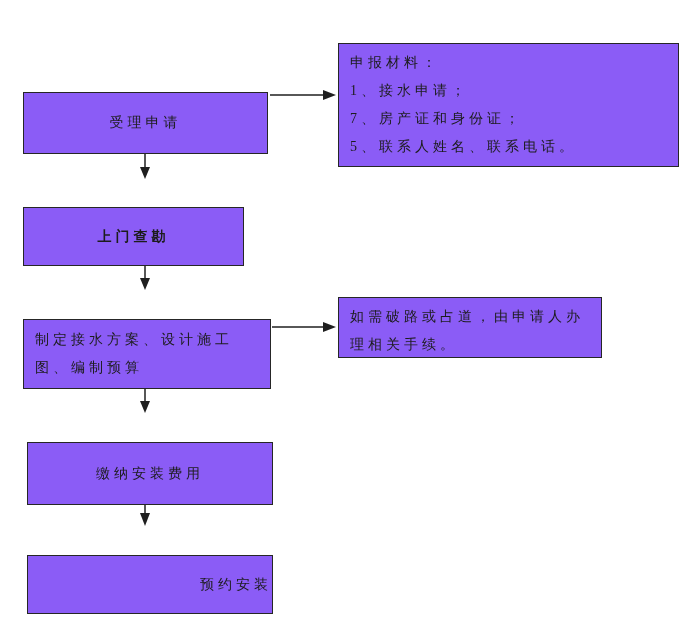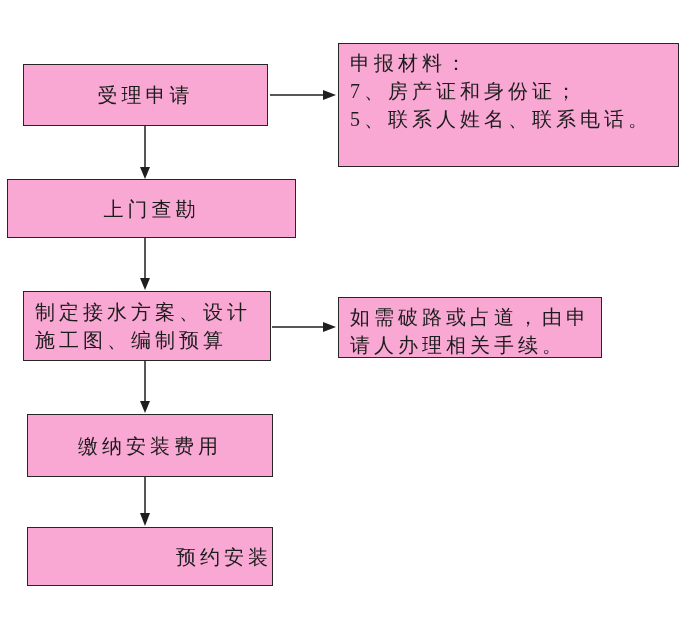--- a/index.html
+++ b/index.html
@@ -20,45 +20,46 @@
     position: absolute;
     left: 0;
     top: 0;
     width: 697px;
     height: 630px;
   }
   .box {
     position: absolute;
     box-sizing: border-box;
     border: 1px solid #262626;
-    background: #f9a8d4;
-    font-size: 20px;
+    background: #8b5cf6;
+    font-size: 14px;
     letter-spacing: 4px;
     line-height: 28px;
   }
   .step {
     display: flex;
     align-items: center;
     justify-content: center;
     text-align: center;
+    margin-top: 28px;
   }
   .step-multiline {
     justify-content: center;
     text-align: left;
     padding: 4px 8px 4px 11px;
   }
   .note {
     padding: 5px 8px 5px 11px;
   }
   .note-line {
     white-space: nowrap;
   }
   
   #step-1 { left: 23px;  top: 64px;  width: 245px; height: 62px; }
-  #step-2 { left: 7px;  top: 179px; width: 289px; height: 59px; }
+  #step-2 { left: 23px;  top: 179px; width: 221px; height: 59px; font-weight: bold; }
   #step-3 { left: 23px;  top: 291px; width: 248px; height: 70px; }
   #step-4 { left: 27px;  top: 414px; width: 246px; height: 63px; }
   #step-5 { left: 27px;  top: 527px; width: 246px; height: 59px; justify-content: flex-end; }
   #note-1 { left: 338px; top: 43px;  width: 341px; height: 124px; }
   #note-2 { left: 338px; top: 297px; width: 264px; height: 61px; }
   .conn-line { stroke: #1f1f1f; stroke-width: 1.5; }
   .conn-head { fill: #1f1f1f; stroke: none; }
 </style>
 </head>
 <body>
@@ -107,20 +108,21 @@
   <div id="step-4" class="box step">
     <span>缴纳安装费用</span>
   </div>
 
   <div id="step-5" class="box step">
     <span>预约安装</span>
   </div>
 
   <div id="note-1" class="box note">
     <div class="note-line">申报材料：</div>
+    <div class="note-line">1、接水申请；</div>
     <div class="note-line">7、房产证和身份证；</div>
     <div class="note-line">5、联系人姓名、联系电话。</div>
   </div>
 
   <div id="note-2" class="box note">
     <div>如需破路或占道，由申请人办理相关手续。</div>
   </div>
 
 </div>
 

